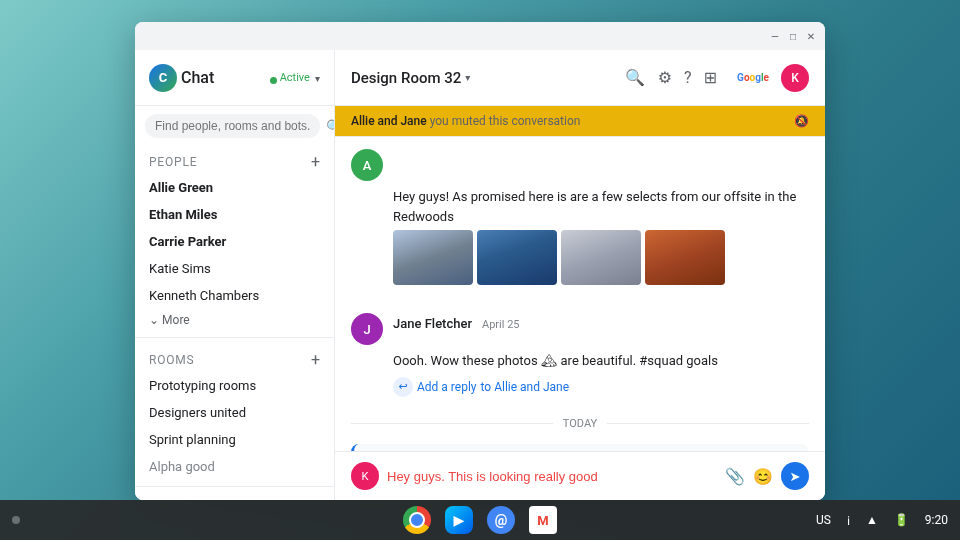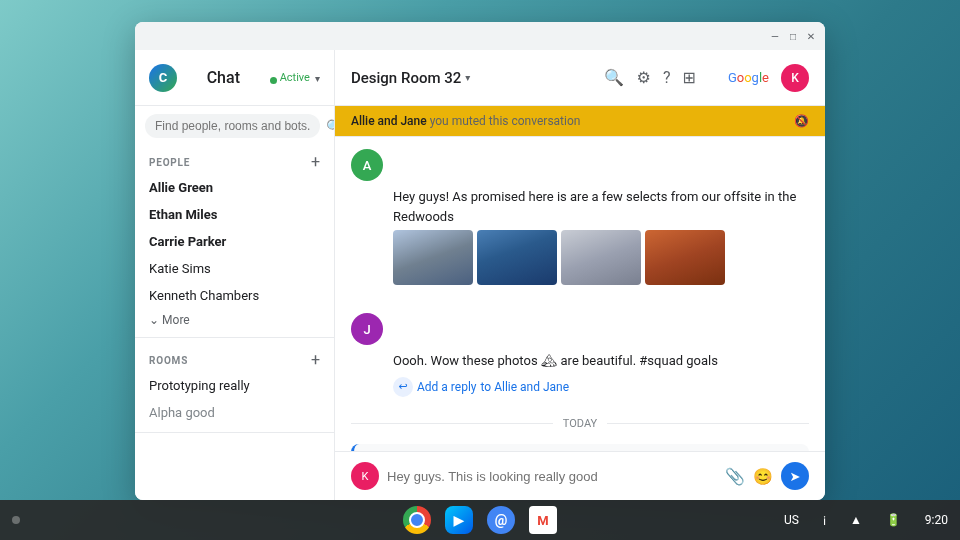--- a/index.html
+++ b/index.html
@@ -35,21 +35,21 @@
       display: flex;
       align-items: center;
       gap: 14px;
       position: absolute;
       left: 50%;
       transform: translateX(-50%);
     }
     .taskbar-right {
       display: flex;
       align-items: center;
-      gap: 24px;
+      gap: 16px;
       margin-left: 32px;
     }
     .taskbar-circle {
       width: 8px;
       height: 8px;
       border-radius: 50%;
       background: rgba(255,255,255,0.3);
     }
     .taskbar-text {
       color: white;
@@ -185,21 +185,20 @@
       font-size: 13px;
       font-weight: bold;
       flex-shrink: 0;
     }
     .app-title {
       font-size: 16px;
       font-weight: 500;
       color: #202124;
       margin-left: 4px;
       flex: 1;
-      text-align: center;
     }
     .status-badge {
       display: flex;
       align-items: flex-end;
       gap: 3px;
       font-size: 11px;
       color: #34a853;
       margin-left: 4px;
     }
     .status-dot {
@@ -235,22 +234,22 @@
       font-size: 13px;
     }
 
     .section-header {
       display: flex;
       align-items: center;
       justify-content: space-between;
       padding: 8px 14px 4px;
     }
     .section-label {
-      font-size: 10px;
-      font-weight: 700;
+      font-size: 12px;
+      font-weight: 400;
       color: #80868b;
       letter-spacing: 0.8px;
       text-transform: uppercase;
     }
     .add-btn {
       color: #5f6368;
       font-size: 16px;
       cursor: pointer;
       line-height: 1;
     }
@@ -323,24 +322,24 @@
       display: flex;
       align-items: center;
       gap: 12px;
     }
     .header-icon {
       color: #5f6368;
       font-size: 16px;
       cursor: pointer;
     }
     .google-logo {
-      font-size: 13px;
-      font-weight: normal;
+      font-size: 10px;
+      font-weight: bold;
       color: #4285f4;
-      margin-left: 20px;
+      margin-left: 8px;
     }
     .google-logo span:nth-child(1) { color: #4285f4; }
     .google-logo span:nth-child(2) { color: #ea4335; }
     .google-logo span:nth-child(3) { color: #fbbc05; }
     .google-logo span:nth-child(4) { color: #4285f4; }
     .google-logo span:nth-child(5) { color: #34a853; }
     .google-logo span:nth-child(6) { color: #ea4335; }
     .user-avatar {
       width: 28px;
       height: 28px;
@@ -503,21 +502,21 @@
       display: flex;
       align-items: center;
       justify-content: center;
       flex-shrink: 0;
     }
     .message-input {
       flex: 1;
       border: none;
       outline: none;
       font-size: 13px;
-      color: #737373;
+      color: #ef4444;
       background: transparent;
     }
     .input-actions {
       display: flex;
       align-items: center;
       gap: 8px;
     }
     .input-icon {
       color: #5f6368;
       font-size: 16px;
@@ -598,21 +597,27 @@
       </div>
 
       <div class="section-divider"></div>
 
       <div class="section-header">
         <span class="section-label">ROOMS</span>
         <span class="add-btn">+</span>
       </div>
 
       <div class="sidebar-item">
-        <span>Prototyping really</span>
+        <span>Prototyping rooms</span>
+      </div>
+      <div class="sidebar-item">
+        <span>Designers united</span>
+      </div>
+      <div class="sidebar-item">
+        <span>Sprint planning</span>
       </div>
       <div class="sidebar-item muted">
         <span>Alpha good</span>
       </div>
 
       <div class="section-divider"></div>
 
     </div>
 
     <div class="main-area">
@@ -654,20 +659,24 @@
             <div class="photo-thumb photo-1"></div>
             <div class="photo-thumb photo-2"></div>
             <div class="photo-thumb photo-3"></div>
             <div class="photo-thumb photo-4"></div>
           </div>
         </div>
 
         <div class="message-group">
           <div class="message-sender-row">
             <div class="avatar avatar-jane">J</div>
+            <div>
+              <span class="sender-name">Jane Fletcher</span>
+              <span class="sender-date">April 25</span>
+            </div>
           </div>
           <div class="message-text">
             Oooh. Wow these photos 🏔 are beautiful. #squad goals
           </div>
           <div class="reply-btn">
             <div class="reply-arrow">↩</div>
             <span>Add a reply</span>
             <span>to Allie and Jane</span>
           </div>
         </div>

